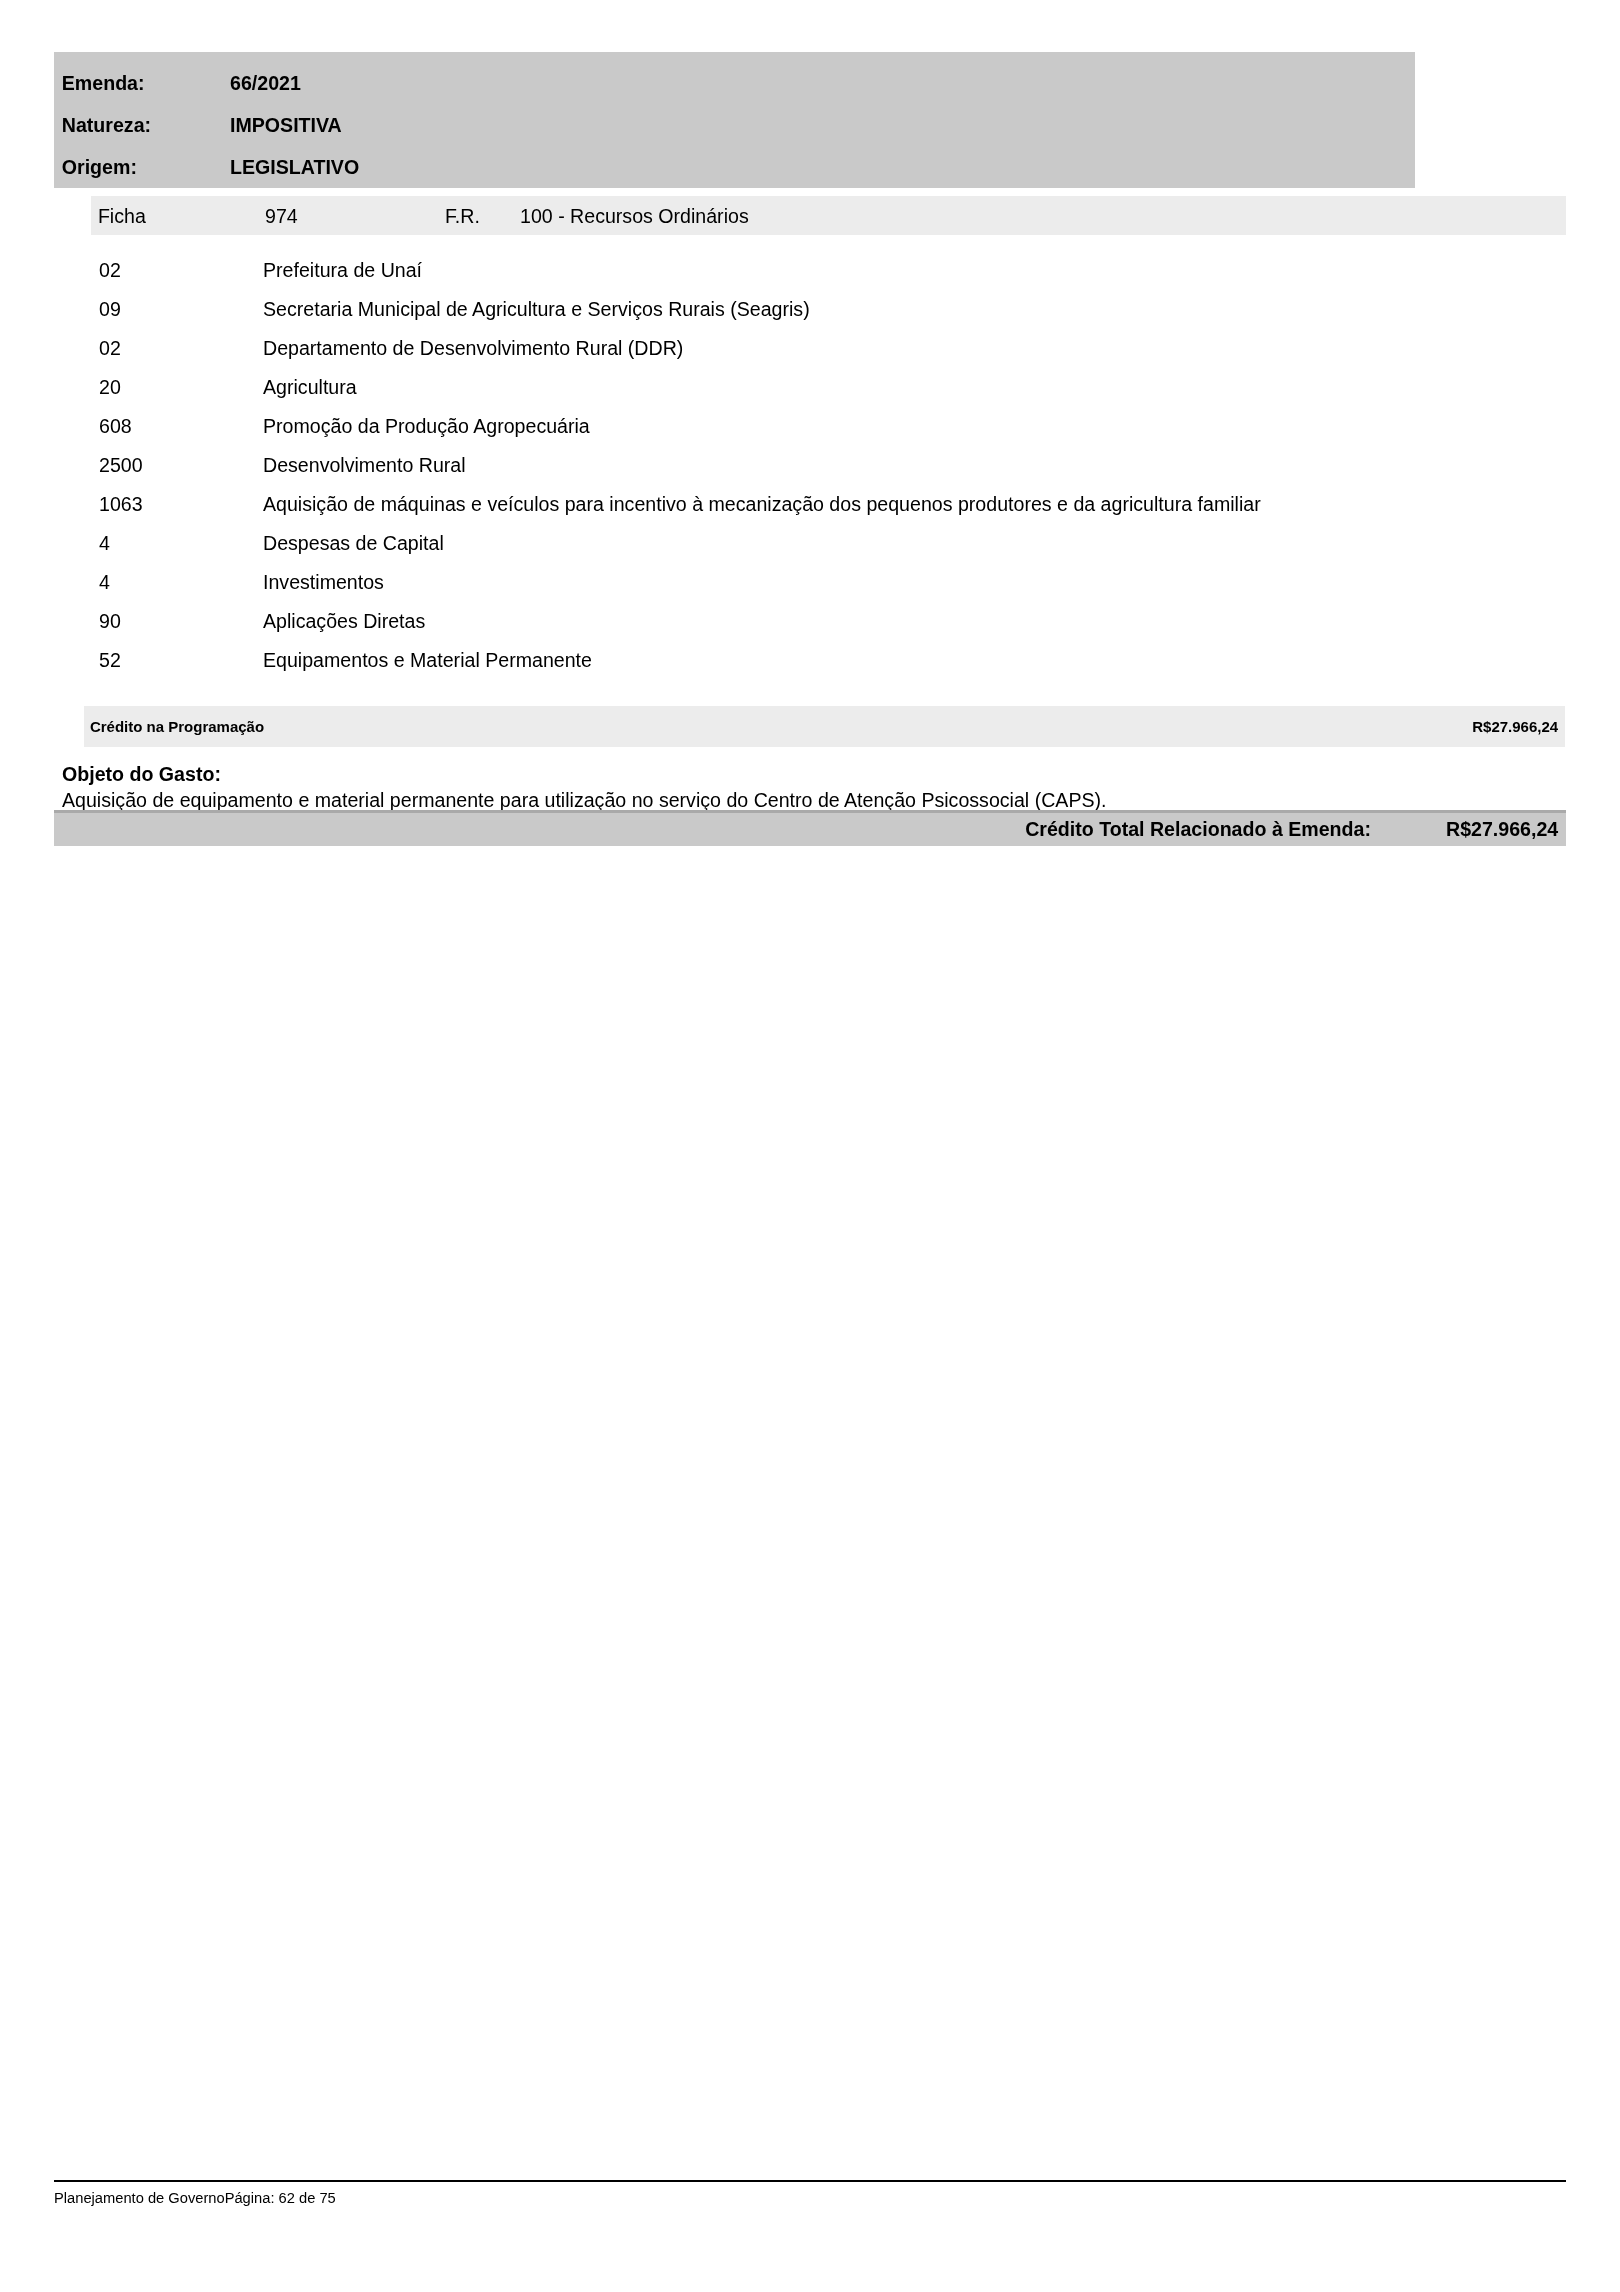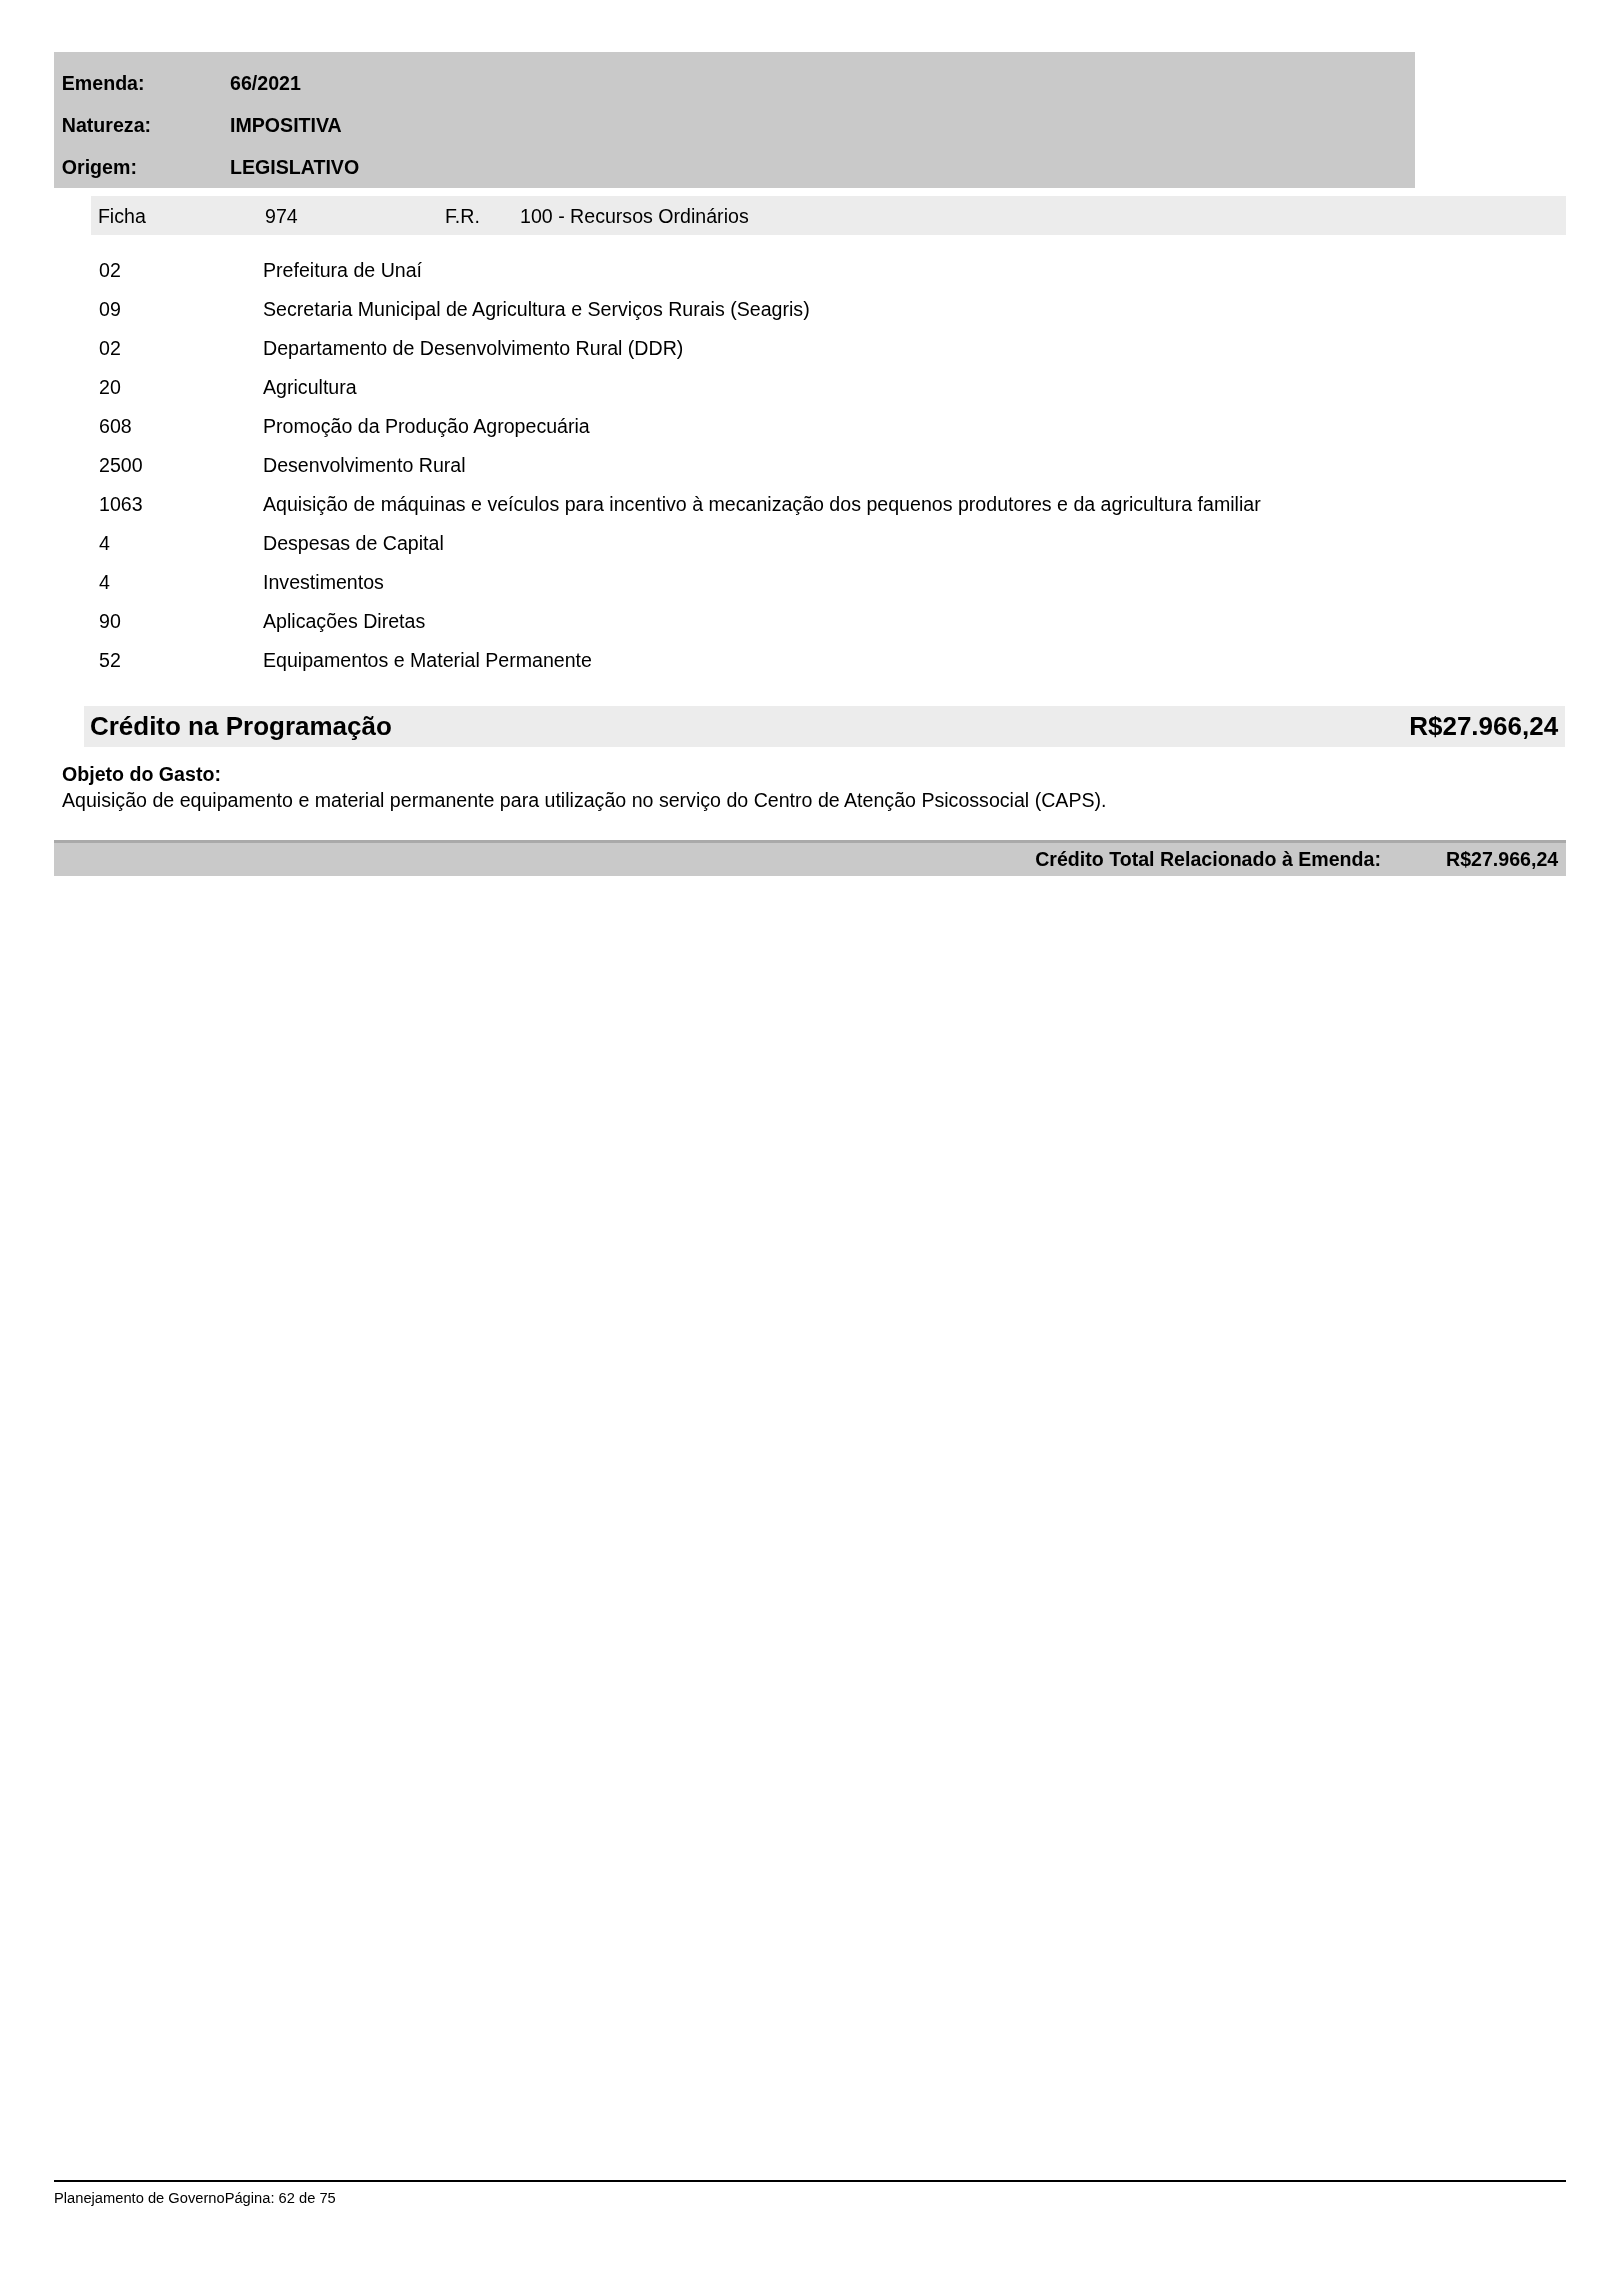--- a/index.html
+++ b/index.html
@@ -47,39 +47,39 @@
   .class-rows{position:absolute;left:99px;top:251px;width:1467px;}
   .crow{height:39px;display:flex;align-items:center;font-size:19.6px;}
   .ccode{width:164px;flex-shrink:0;}
   .cdesc{flex:1;white-space:nowrap;}
 
   
   .credito-bar{
     position:absolute;left:84px;top:706px;width:1481px;height:41px;
     background:var(--light-bar-bg);
     display:flex;align-items:center;justify-content:space-between;
-    font-size:26px;font-weight:bold;
+    font-size:15px;font-weight:bold;
     padding:0 6.9px 0 5.9px;
   }
 
   
   .objeto{
     position:absolute;left:62px;top:762px;width:1505px;
     display:flex;align-items:flex-start;font-size:19.6px;line-height:25.5px;flex-direction:column;
   }
   .objeto-label{font-weight:bold;width:259px;flex-shrink:0;}
   .objeto-text{flex:1;}
 
   
   .total-bar{
-    position:absolute;left:54px;top:840px;width:1512px;height:36px;
+    position:absolute;left:54px;top:810px;width:1512px;height:36px;
     background:var(--total-bar-bg);
     border-top:3.9px solid var(--total-bar-border);
     display:flex;align-items:center;justify-content:flex-end;
-    font-size:19.6px;font-weight:bold;
+    font-size:19.6px;font-weight:bold;gap:10px;
   }
   .total-label{margin-right:65px;white-space:nowrap;}
   .total-value{margin-right:7.8px;white-space:nowrap;}
 
   
   .footer{
     position:absolute;left:54px;top:2180px;width:1512px;
     border-top:2px solid #000;
     display:flex;justify-content:flex-start;
     font-size:14.7px;padding-top:7.8px;

